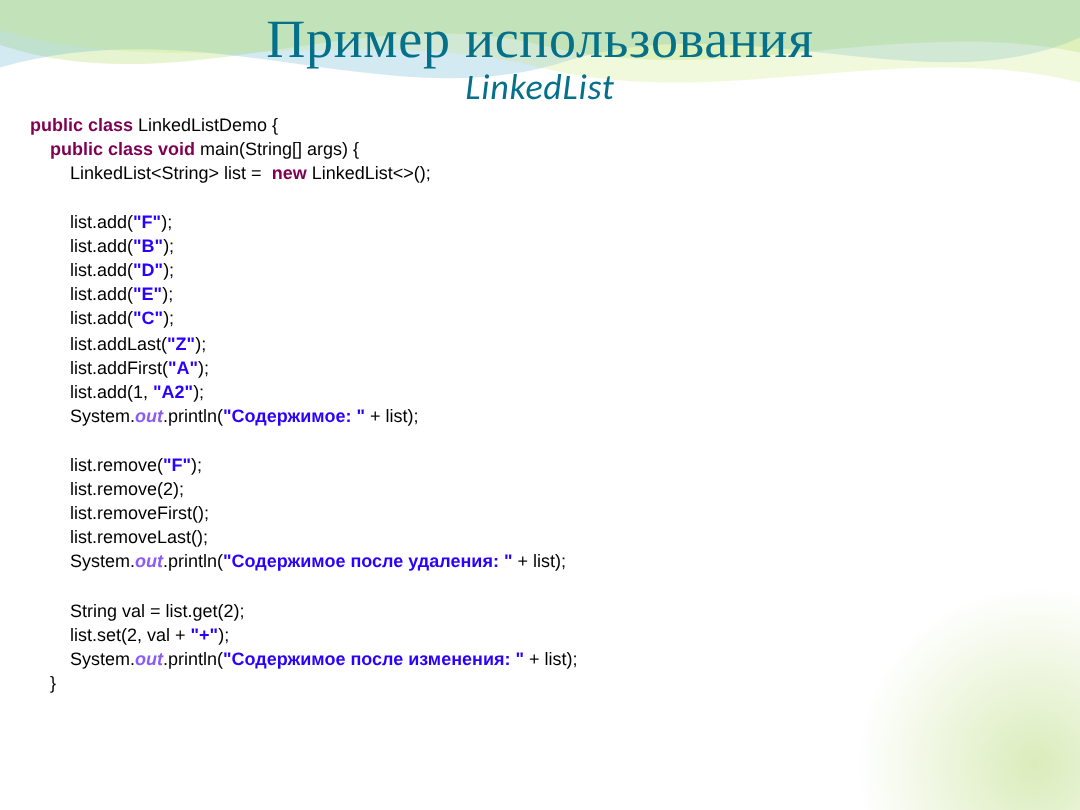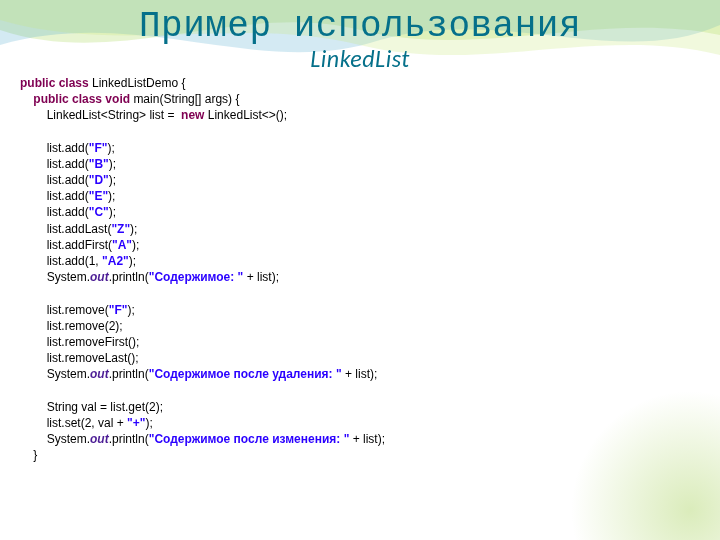--- a/index.html
+++ b/index.html
@@ -22,21 +22,21 @@
     pointer-events: none;
   }
   .title {
     position: relative;
     z-index: 2;
     text-align: center;
     padding-top: 8px;
     line-height: 1.05;
   }
   .title-main {
-    font-family: Liberation Mono, monospace;
+    font-family: Liberation Serif, serif;
     font-size: 36px;
     color: #05708a;
     letter-spacing: 0.5px;
   }
   .title-em {
     font-family: Calibri, 'Segoe UI', Arial, sans-serif;
     font-style: italic;
     font-size: 24px;
     color: #05708a;
     letter-spacing: 0.5px;
@@ -46,21 +46,21 @@
     z-index: 2;
     margin: 4px 0 0 20px;
     font-family: Liberation Sans, sans-serif;
     font-size: 12px;
     line-height: 1.35;
     color: #000;
     white-space: pre;
   }
   pre.code b.k { color: #7f0052; font-weight: bold; }
   pre.code span.s { color: #2a00ff; font-weight: bold; }
-  pre.code span.si { color: #4c1d95; font-style: italic; font-weight: bold; }
+  pre.code span.si { color: #8b5cf6; font-style: italic; font-weight: bold; }
   .deco-br {
     position: absolute;
     right: -30px;
     bottom: -30px;
     width: 200px;
     height: 200px;
     background: radial-gradient(circle at 70% 70%, rgba(150,200,60,0.35) 0%, rgba(150,200,60,0) 60%);
     z-index: 0;
     pointer-events: none;
   }

